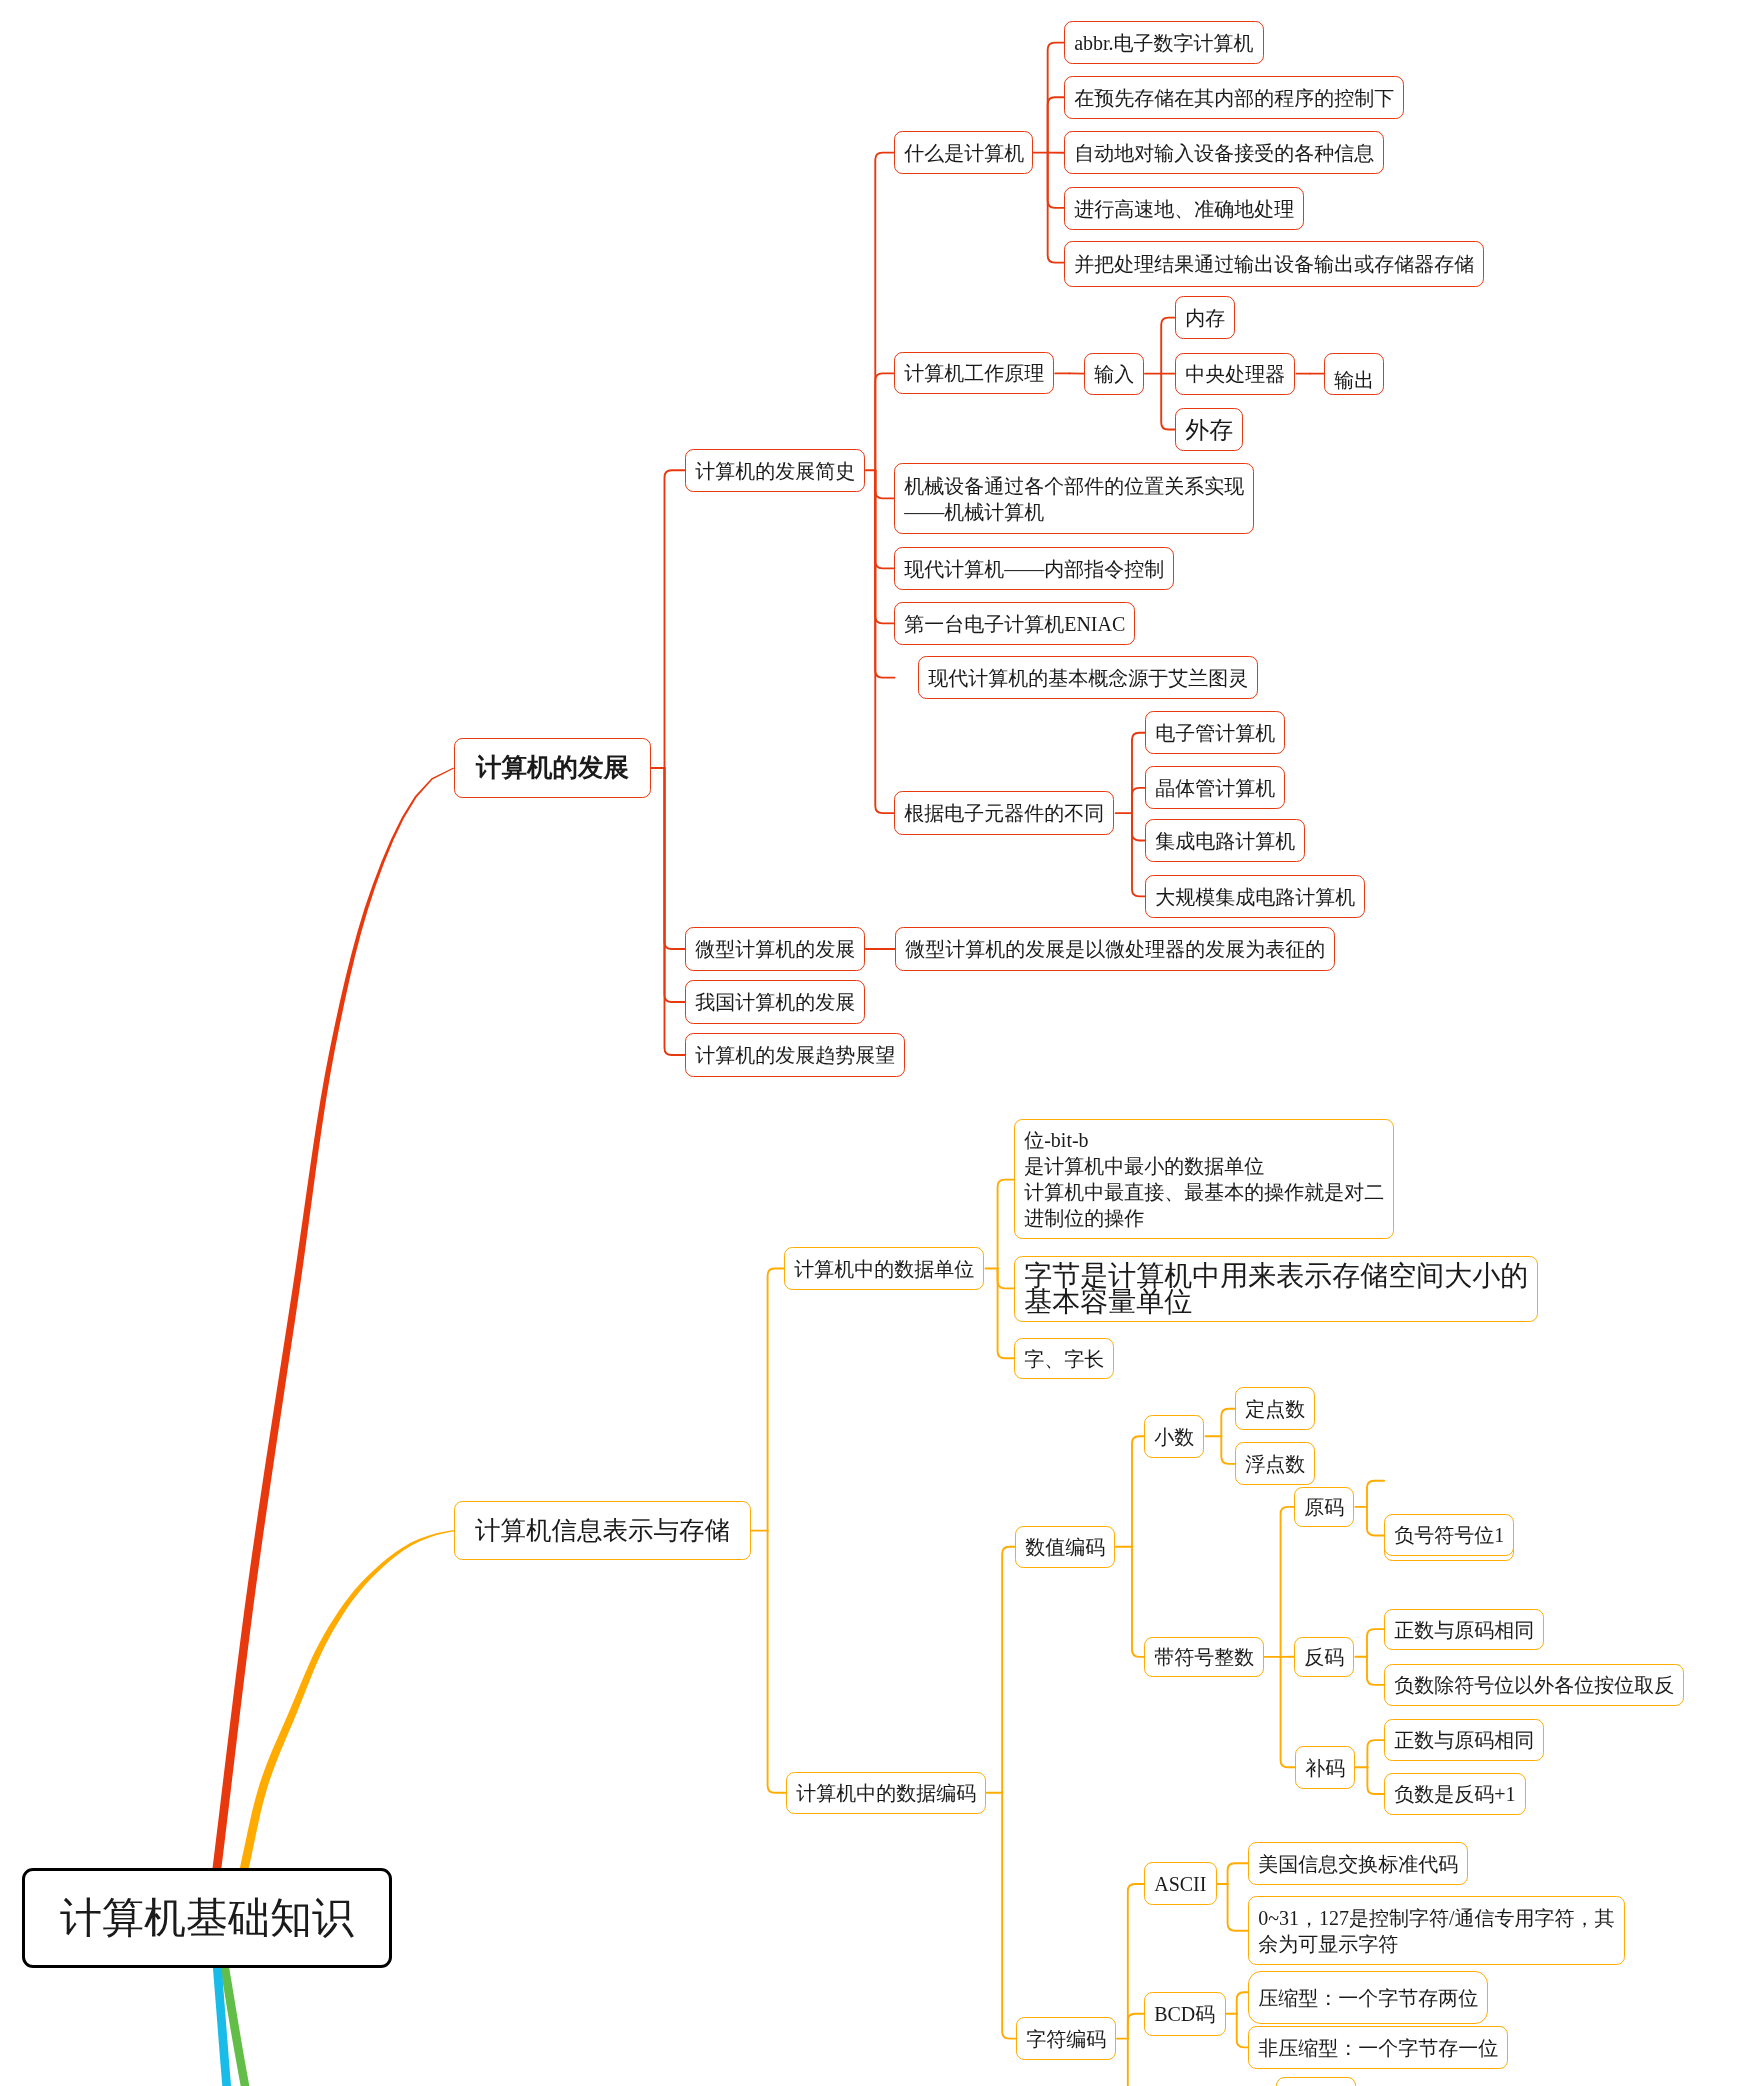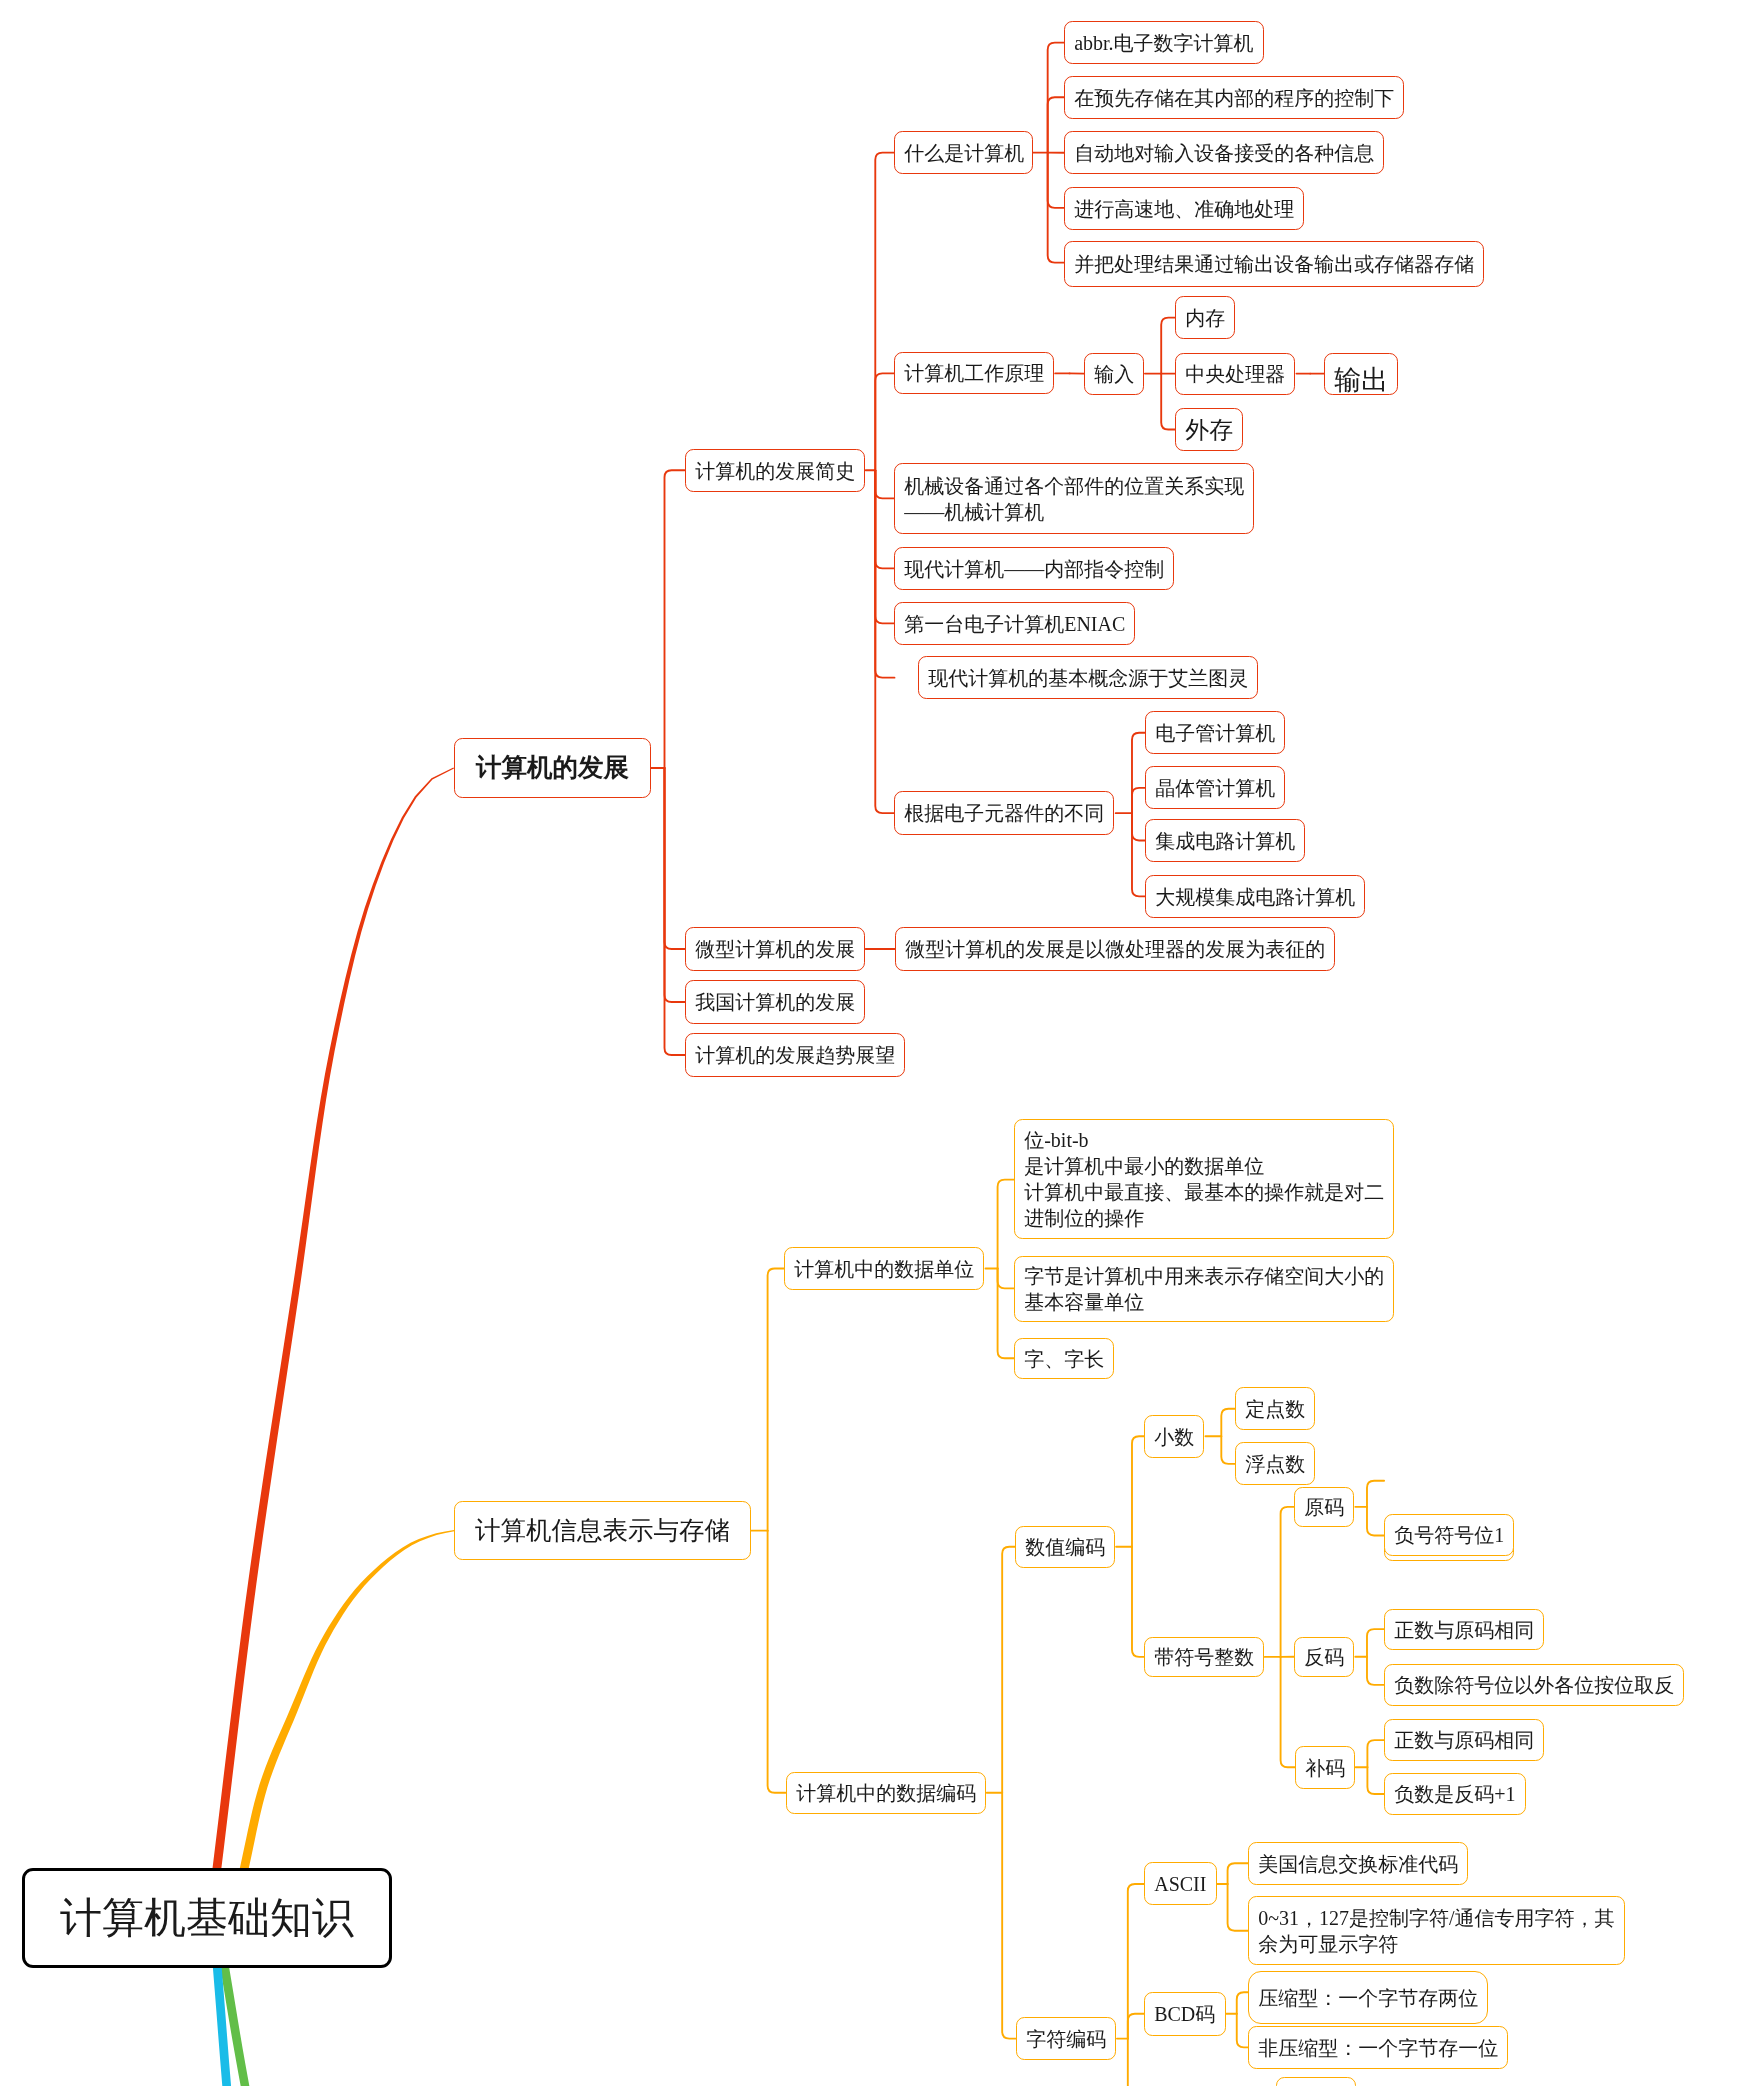--- a/index.html
+++ b/index.html
@@ -142,21 +142,21 @@
       <div class="node" style="left: 1064px; top: 21px; height: 43px; border-color: rgb(232, 56, 13);"><div class="txt" style="font-size: 20px; line-height: 26px; text-align: left;">abbr.电子数字计算机</div></div>
       <div class="node" style="left: 1064px; top: 76px; height: 43px; border-color: rgb(232, 56, 13);"><div class="txt" style="font-size: 20px; line-height: 26px; text-align: left;">在预先存储在其内部的程序的控制下</div></div>
       <div class="node" style="left: 1064px; top: 131px; height: 43px; border-color: rgb(232, 56, 13);"><div class="txt" style="font-size: 20px; line-height: 26px; text-align: left;">自动地对输入设备接受的各种信息</div></div>
       <div class="node" style="left: 1064px; top: 187px; height: 43px; border-color: rgb(232, 56, 13);"><div class="txt" style="font-size: 20px; line-height: 26px; text-align: left;">进行高速地、准确地处理</div></div>
       <div class="node" style="left: 1064px; top: 241px; height: 46px; border-color: rgb(232, 56, 13);"><div class="txt" style="font-size: 20px; line-height: 26px; text-align: left;">并把处理结果通过输出设备输出或存储器存储</div></div>
       <div class="node" style="left: 894px; top: 352px; height: 42px; border-color: rgb(232, 56, 13);"><div class="txt" style="font-size: 20px; line-height: 26px; text-align: left;">计算机工作原理</div></div>
       <div class="node" style="left: 1084px; top: 353px; height: 42px; border-color: rgb(232, 56, 13);"><div class="txt" style="font-size: 20px; line-height: 26px; text-align: left;">输入</div></div>
       <div class="node" style="left: 1175px; top: 296px; height: 43px; border-color: rgb(232, 56, 13);"><div class="txt" style="font-size: 20px; line-height: 26px; text-align: left;">内存</div></div>
       <div class="node" style="left: 1175px; top: 353px; height: 42px; border-color: rgb(232, 56, 13);"><div class="txt" style="font-size: 20px; line-height: 26px; text-align: left;">中央处理器</div></div>
       <div class="node" style="left: 1175px; top: 408px; height: 43px; border-color: rgb(232, 56, 13);"><div class="txt" style="font-size: 24px; line-height: 26px; text-align: center;">外存</div></div>
-      <div class="node" style="left: 1324px; top: 353px; height: 42px; border-color: rgb(232, 56, 13);"><div class="txt" style="font-size: 27px; line-height: 26px; text-align: center; margin-top: 12px;">输出</div></div>
+      <div class="node" style="left: 1324px; top: 353px; height: 42px; border-color: rgb(232, 56, 13);"><div class="txt" style="font-size: 20px; line-height: 26px; text-align: center; margin-top: 12px;">输出</div></div>
       <div class="node" style="left: 685px; top: 449px; height: 43px; border-color: rgb(232, 56, 13);"><div class="txt" style="font-size: 20px; line-height: 26px; text-align: left;">计算机的发展简史</div></div>
       <div class="node" style="left: 894px; top: 463px; height: 71px; border-color: rgb(232, 56, 13);"><div class="txt" style="font-size: 20px; line-height: 26px; text-align: left;">机械设备通过各个部件的位置关系实现
 ——机械计算机</div></div>
       <div class="node" style="left: 894px; top: 547px; height: 43px; border-color: rgb(232, 56, 13);"><div class="txt" style="font-size: 20px; line-height: 26px; text-align: left;">现代计算机——内部指令控制</div></div>
       <div class="node" style="left: 894px; top: 602px; height: 43px; border-color: rgb(232, 56, 13);"><div class="txt" style="font-size: 20px; line-height: 26px; text-align: left;">第一台电子计算机ENIAC</div></div>
       <div class="node" style="left: 918px; top: 656px; height: 43px; border-color: rgb(232, 56, 13);"><div class="txt" style="font-size: 20px; line-height: 26px; text-align: left;">现代计算机的基本概念源于艾兰图灵</div></div>
       <div class="node" style="left: 894px; top: 791px; height: 44px; border-color: rgb(232, 56, 13);"><div class="txt" style="font-size: 20px; line-height: 26px; text-align: left;">根据电子元器件的不同</div></div>
       <div class="node" style="left: 1145px; top: 711px; height: 43px; border-color: rgb(232, 56, 13);"><div class="txt" style="font-size: 20px; line-height: 26px; text-align: left;">电子管计算机</div></div>
       <div class="node" style="left: 1145px; top: 766px; height: 43px; border-color: rgb(232, 56, 13);"><div class="txt" style="font-size: 20px; line-height: 26px; text-align: left;">晶体管计算机</div></div>
       <div class="node" style="left: 1145px; top: 819px; height: 43px; border-color: rgb(232, 56, 13);"><div class="txt" style="font-size: 20px; line-height: 26px; text-align: left;">集成电路计算机</div></div>
@@ -164,21 +164,21 @@
       <div class="node" style="left: 685px; top: 927px; height: 44px; border-color: rgb(232, 56, 13);"><div class="txt" style="font-size: 20px; line-height: 26px; text-align: left;">微型计算机的发展</div></div>
       <div class="node" style="left: 895px; top: 927px; height: 44px; border-color: rgb(232, 56, 13);"><div class="txt" style="font-size: 20px; line-height: 26px; text-align: left;">微型计算机的发展是以微处理器的发展为表征的</div></div>
       <div class="node" style="left: 685px; top: 980px; height: 44px; border-color: rgb(232, 56, 13);"><div class="txt" style="font-size: 20px; line-height: 26px; text-align: left;">我国计算机的发展</div></div>
       <div class="node" style="left: 685px; top: 1033px; height: 44px; border-color: rgb(232, 56, 13);"><div class="txt" style="font-size: 20px; line-height: 26px; text-align: left;">计算机的发展趋势展望</div></div>
       <div class="node" style="left: 454px; top: 1501px; height: 59px; width: 297px; border-color: rgb(255, 171, 0);"><div class="txt" style="font-size: 25.5px; line-height: 26px; text-align: center;">计算机信息表示与存储</div></div>
       <div class="node" style="left: 784px; top: 1247px; height: 43px; border-color: rgb(255, 171, 0);"><div class="txt" style="font-size: 20px; line-height: 26px; text-align: left;">计算机中的数据单位</div></div>
       <div class="node" style="left: 1014px; top: 1119px; height: 120px; border-color: rgb(255, 171, 0);"><div class="txt" style="font-size: 20px; line-height: 26px; text-align: left;">位-bit-b
 是计算机中最小的数据单位
 计算机中最直接、最基本的操作就是对二
 进制位的操作</div></div>
-      <div class="node" style="left: 1014px; top: 1256px; height: 66px; border-color: rgb(255, 171, 0);"><div class="txt" style="font-size: 20px; line-height: 26px; text-align: left;">字节是计算机中用来表示存储空间大小的
+      <div class="node" style="left: 1014px; top: 1256px; height: 66px; border-color: rgb(255, 171, 0);"><div class="txt" style="font-size: 28px; line-height: 26px; text-align: left;">字节是计算机中用来表示存储空间大小的
 基本容量单位</div></div>
       <div class="node" style="left: 1014px; top: 1338px; height: 41px; border-color: rgb(255, 171, 0);"><div class="txt" style="font-size: 20px; line-height: 26px; text-align: left;">字、字长</div></div>
       <div class="node" style="left: 786px; top: 1772px; height: 42px; border-color: rgb(255, 171, 0);"><div class="txt" style="font-size: 20px; line-height: 26px; text-align: left;">计算机中的数据编码</div></div>
       <div class="node" style="left: 1015px; top: 1526px; height: 42px; border-color: rgb(255, 171, 0);"><div class="txt" style="font-size: 20px; line-height: 26px; text-align: left;">数值编码</div></div>
       <div class="node" style="left: 1144px; top: 1415px; height: 43px; border-color: rgb(255, 171, 0);"><div class="txt" style="font-size: 20px; line-height: 26px; text-align: left;">小数</div></div>
       <div class="node" style="left: 1235px; top: 1387px; height: 43px; border-color: rgb(255, 171, 0);"><div class="txt" style="font-size: 20px; line-height: 26px; text-align: left;">定点数</div></div>
       <div class="node" style="left: 1235px; top: 1442px; height: 43px; border-color: rgb(255, 171, 0);"><div class="txt" style="font-size: 20px; line-height: 26px; text-align: left;">浮点数</div></div>
       <div class="node" style="left: 1144px; top: 1637px; height: 40px; border-color: rgb(255, 171, 0);"><div class="txt" style="font-size: 20px; line-height: 26px; text-align: left;">带符号整数</div></div>
       <div class="node" style="left: 1294px; top: 1487px; height: 40px; border-color: rgb(255, 171, 0);"><div class="txt" style="font-size: 20px; line-height: 26px; text-align: left;">原码</div></div>
       <div class="node" style="left: 1384px; top: 1519px; height: 42px; border-color: rgb(255, 171, 0);"><div class="txt" style="font-size: 20px; line-height: 26px; text-align: left;">正数符号位0</div></div>

